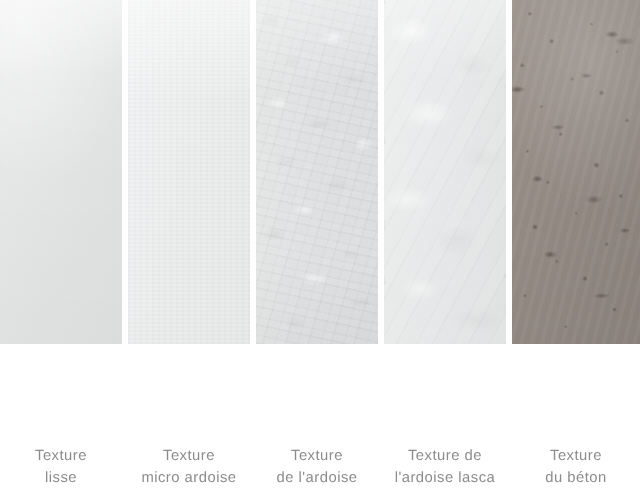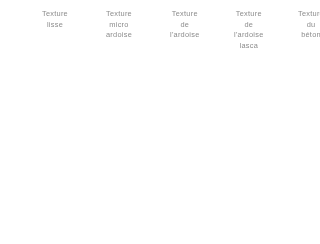--- a/index.html
+++ b/index.html
@@ -23,21 +23,21 @@
     display: flex;
     flex-direction: row;
     align-items: flex-start;
   }
 
   .swatch-column {
     position: relative;
     height: 244px;
     flex: 0 0 auto;
     display: flex;
-    flex-direction: row;
+    flex-direction: column;
     gap: 42px;
   }
 
   
   .swatch-column.gutter-right { margin-right: 3px; }
 
   .swatch-tile {
     position: relative;
     width: 100%;
     height: 202px;

